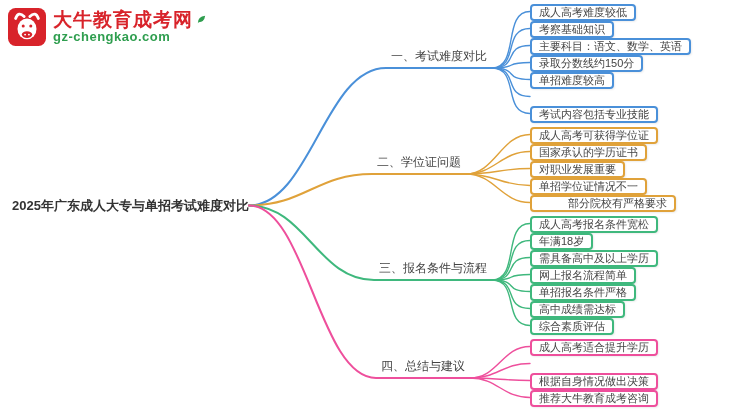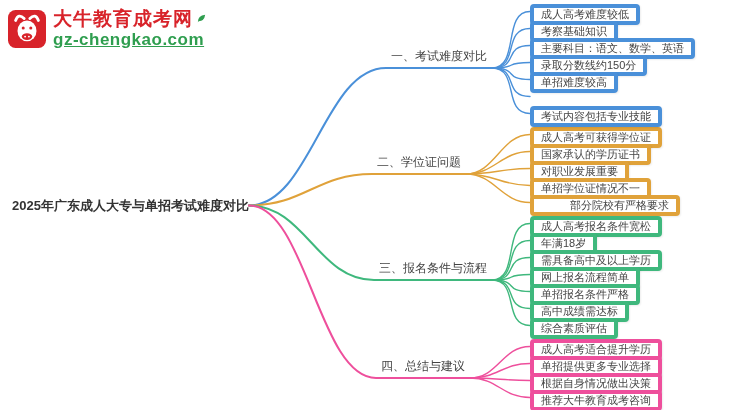--- a/index.html
+++ b/index.html
@@ -5,29 +5,29 @@
   html,body{margin:0;padding:0;background:#fff;}
   body{font-family:"Liberation Sans","DejaVu Sans",sans-serif;}
   #stage{position:relative;width:750px;height:410px;background:#fff;overflow:hidden;}
   #connectors{position:absolute;left:0;top:0;z-index:1;pointer-events:none;}
 
   
   .logo{position:absolute;left:8px;top:8px;display:flex;align-items:center;gap:7px;z-index:2;}
   .logo-icon{width:38px;height:38px;flex:0 0 auto;}
   .logo-text{display:flex;flex-direction:column;line-height:1.15;}
   .logo-title{font-size:19px;font-weight:bold;color:#d8232a;letter-spacing:1px;display:flex;align-items:center;gap:3px;}
-  .logo-domain{font-size:17px;font-weight:bold;color:#2f9e4f;letter-spacing:.5px;text-decoration:underline;}
+  .logo-domain{font-size:13px;font-weight:bold;color:#2f9e4f;letter-spacing:.5px;}
   .leaf-icon{width:11px;height:11px;}
 
   
   .root-node{position:absolute;left:12px;top:198px;font-size:13px;font-weight:600;color:#333;
     white-space:nowrap;z-index:2;line-height:15px;}
   .branch-label{position:absolute;font-size:12px;color:#444;white-space:nowrap;z-index:2;
     padding:0 5px 5px 5px;border-bottom:2px solid #c2410c;line-height:12px;}
-  .leaf{position:absolute;left:530px;background:#fff;border:4px solid #0c4a6e;border-radius:4px;
+  .leaf{position:absolute;left:530px;background:#fff;border:2px solid #0c4a6e;border-radius:4px;
     font-size:11px;line-height:11px;padding:1px 7px;white-space:nowrap;color:#444;z-index:2;
     box-shadow:1px 1px 2px rgba(0,0,0,.07);}
 </style>
 </head>
 <body>
 
 <div id="stage">
 
   <svg id="connectors" width="750" height="410">
       <path d="M248.921875,205.5 C310.60703125,205.5 324.31484375,68 386,68" stroke="#4a90d9" fill="none" stroke-width="2" stroke-linecap="round"></path>
@@ -104,17 +104,16 @@
 
   <div class="leaf" style="top: 216px; border-color: rgb(63, 184, 125);">成人高考报名条件宽松</div>
   <div class="leaf" style="top: 233px; border-color: rgb(63, 184, 125);">年满18岁</div>
   <div class="leaf" style="top: 250px; border-color: rgb(63, 184, 125);">需具备高中及以上学历</div>
   <div class="leaf" style="top: 267px; border-color: rgb(63, 184, 125);">网上报名流程简单</div>
   <div class="leaf" style="top: 284px; border-color: rgb(63, 184, 125);">单招报名条件严格</div>
   <div class="leaf" style="top: 301px; border-color: rgb(63, 184, 125);">高中成绩需达标</div>
   <div class="leaf" style="top: 318px; border-color: rgb(63, 184, 125);">综合素质评估</div>
 
   <div class="leaf" style="top: 339px; border-color: rgb(238, 79, 156);">成人高考适合提升学历</div>
-  <div class="leaf" style="top: 356px; border-color: rgb(238, 79, 156);">单招提供更多专业选择</div>
   <div class="leaf" style="top: 373px; border-color: rgb(238, 79, 156);">根据自身情况做出决策</div>
   <div class="leaf" style="top: 390px; border-color: rgb(238, 79, 156);">推荐大牛教育成考咨询</div>
 
 </div>
 
 </body></html>

